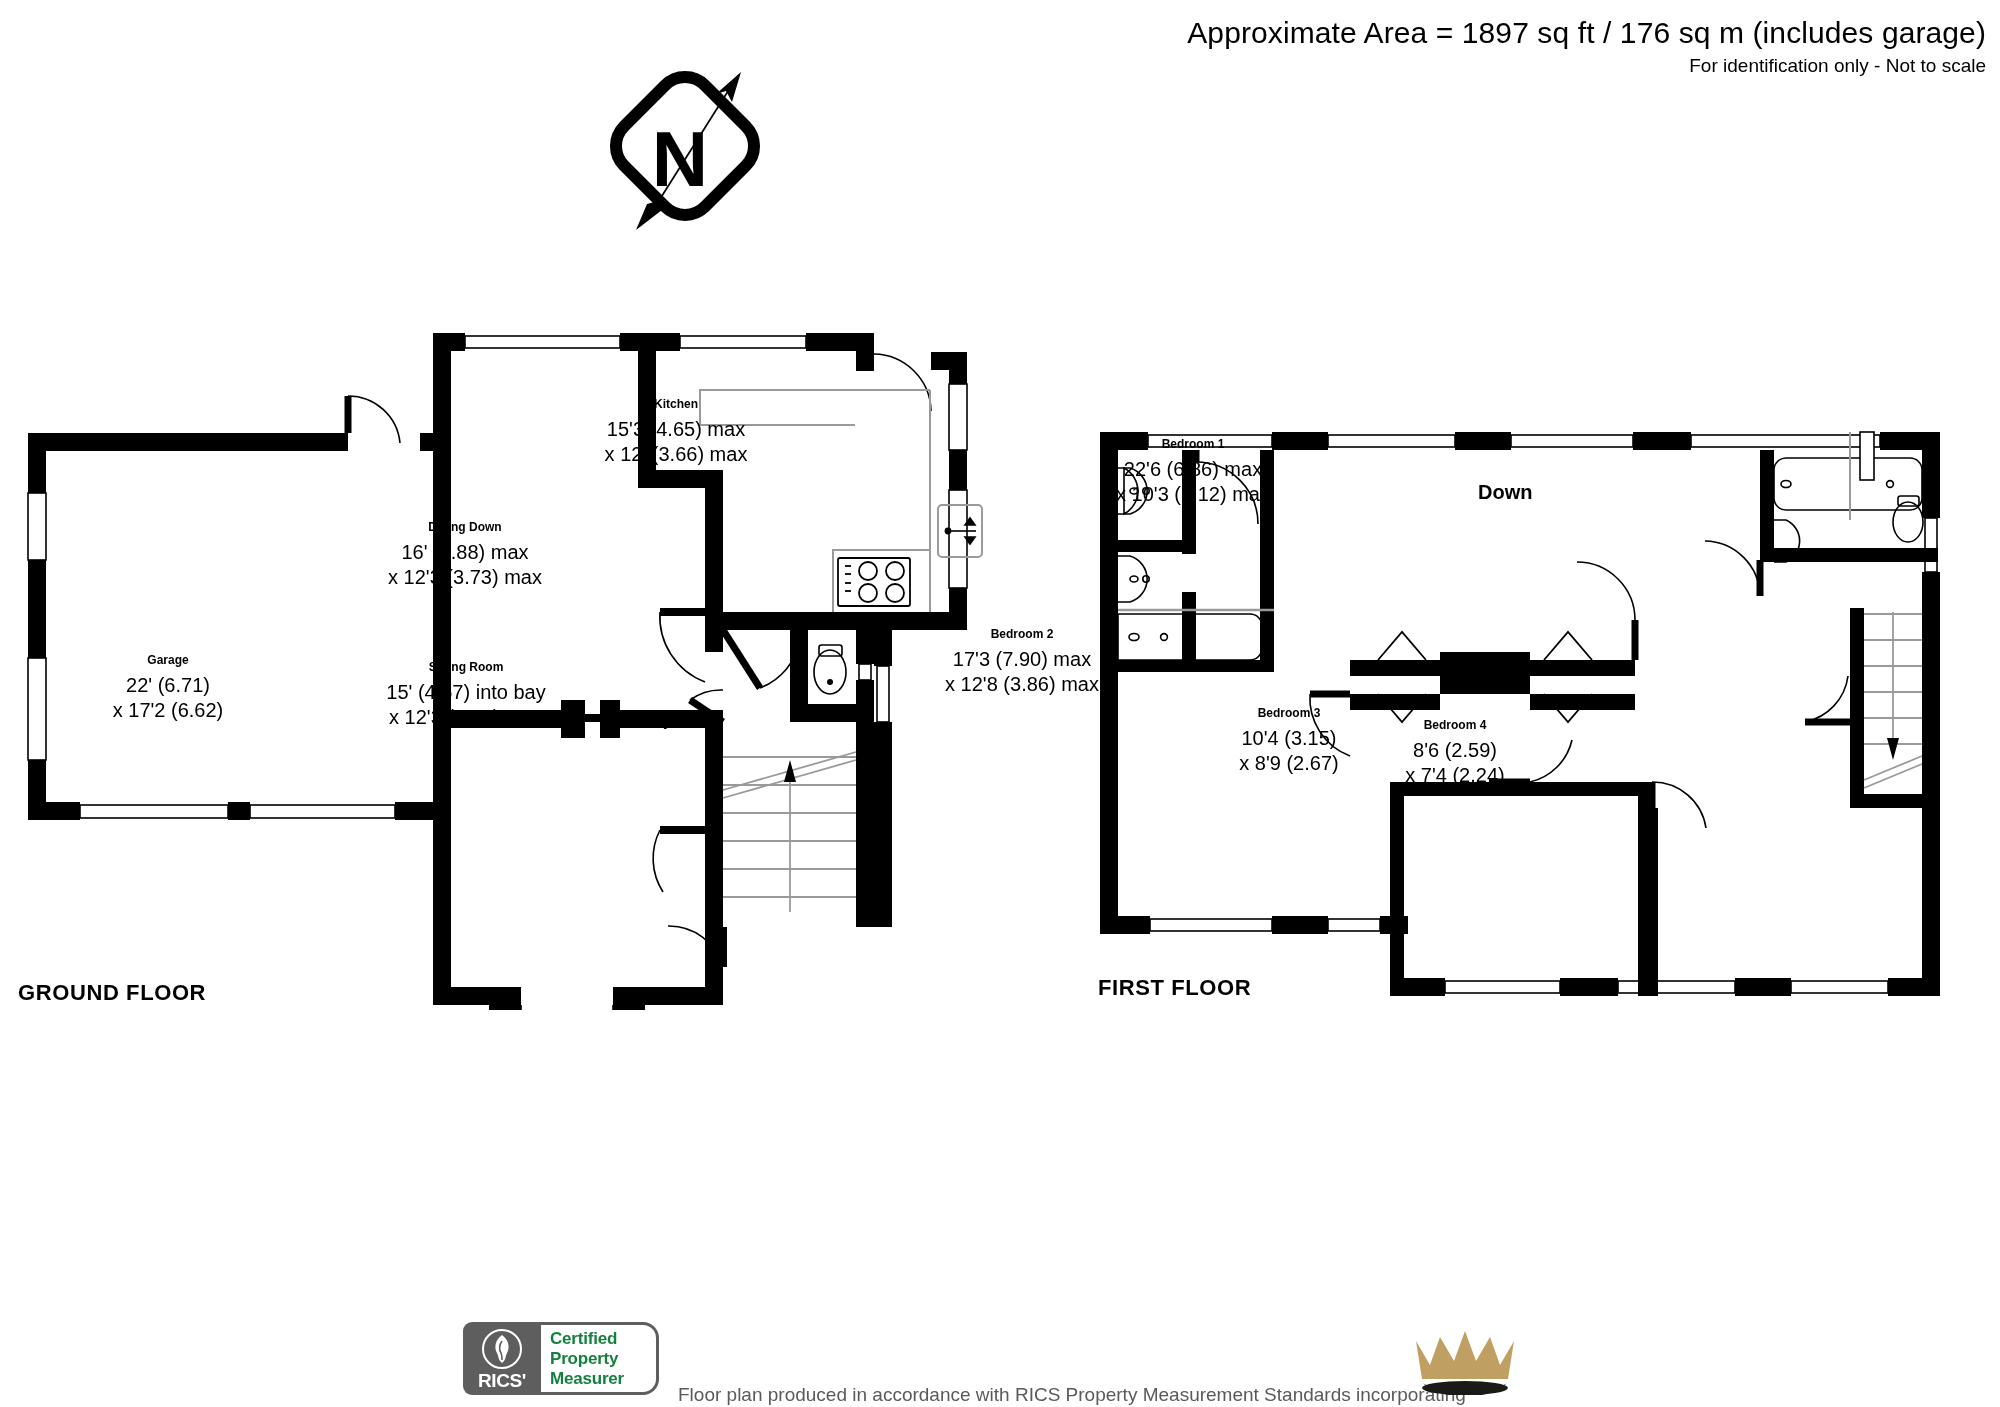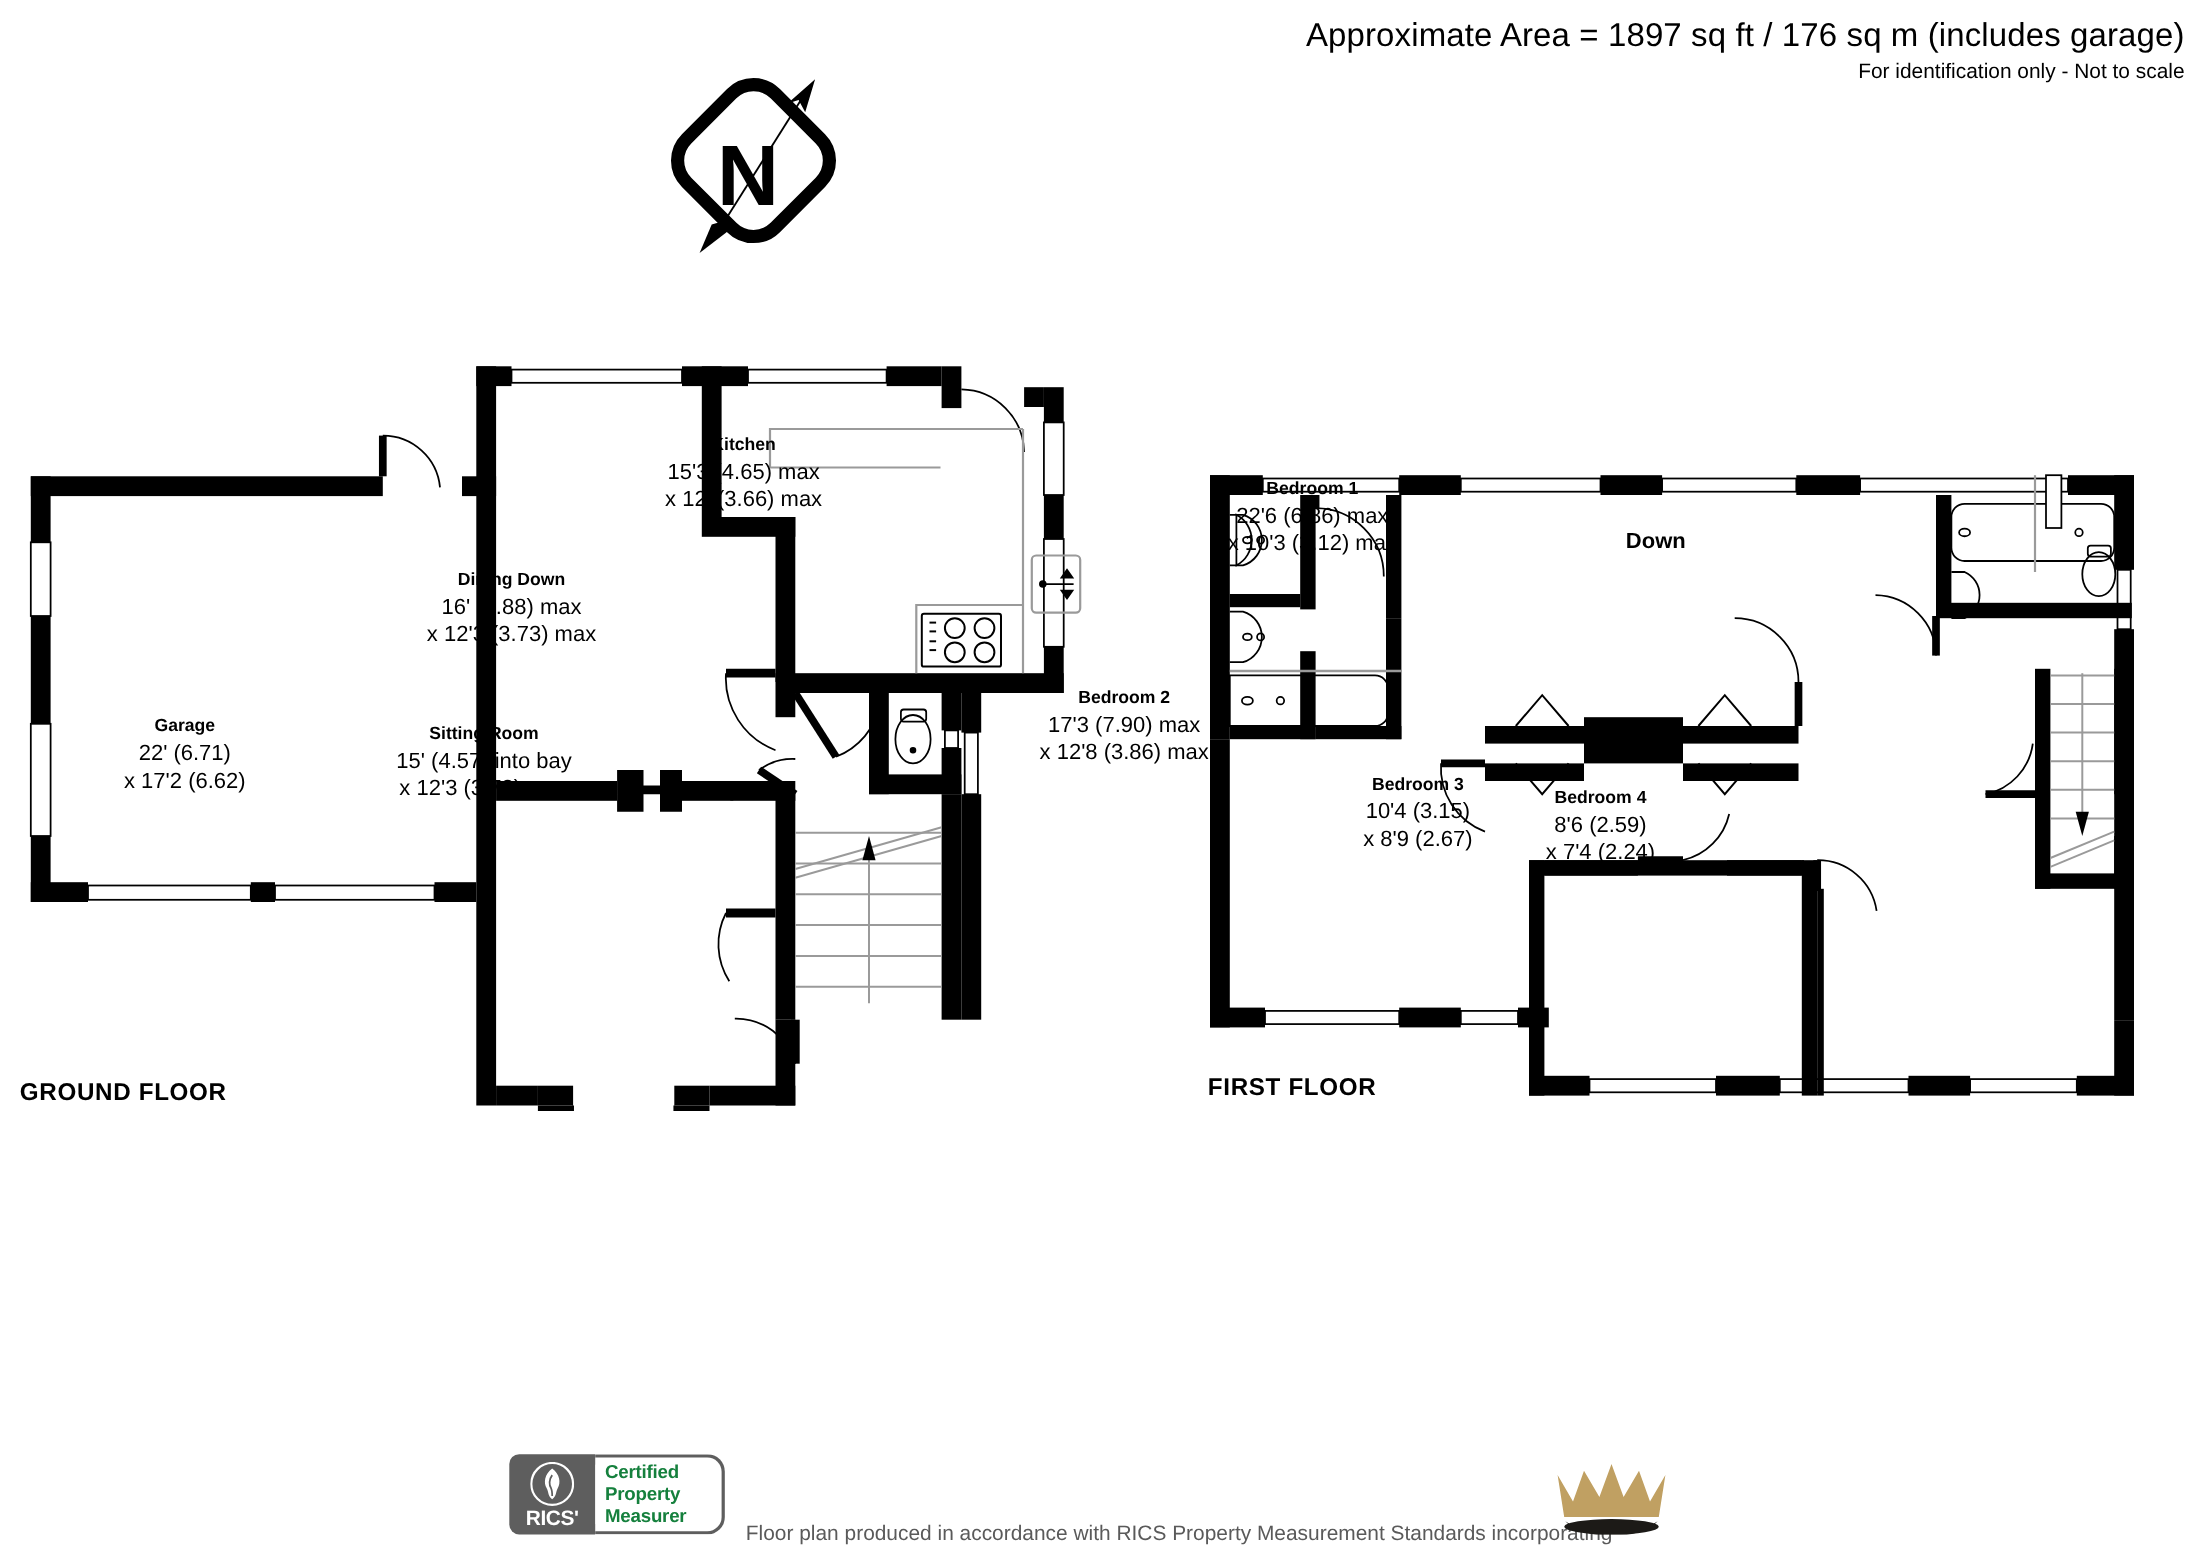--- a/index.html
+++ b/index.html
@@ -67,21 +67,21 @@
   #first-floor-caption  { left: 1098px; top: 975px; }
 
   
   .room-label {
     position: absolute;
     text-align: center;
     white-space: nowrap;
     transform: translateX(-50%);
   }
   .room-label .rl-name {
-    font-size: 16px;
+    font-size: 12px;
     font-weight: bold;
     line-height: 25px;
   }
   .room-label .rl-dim {
     font-size: 20px;
     line-height: 25px;
   }
 
   
   .stair-label {
@@ -521,21 +521,21 @@
   <div class="rl-dim">16' (4.88) max</div>
   <div class="rl-dim">x 12'3 (3.73) max</div>
 </div>
 
 <div class="room-label" style="left:676px; top:392px;">
   <div class="rl-name">Kitchen</div>
   <div class="rl-dim">15'3 (4.65) max</div>
   <div class="rl-dim">x 12' (3.66) max</div>
 </div>
 
-<div class="room-label" style="left:440px; top:655px;text-align:center;">
+<div class="room-label" style="left:466px; top:655px;text-align:center;">
   <div class="rl-name">Sitting Room</div>
   <div class="rl-dim">15' (4.57) into bay</div>
   <div class="rl-dim">x 12'3 (3.73) max</div>
 </div>
 
 <div class="stair-label" style="left:648px; top:707px;">Up</div>
 
 <div class="floor-caption" id="first-floor-caption">FIRST FLOOR</div>
 
 <div class="room-label" style="left:1193px; top:432px;">

